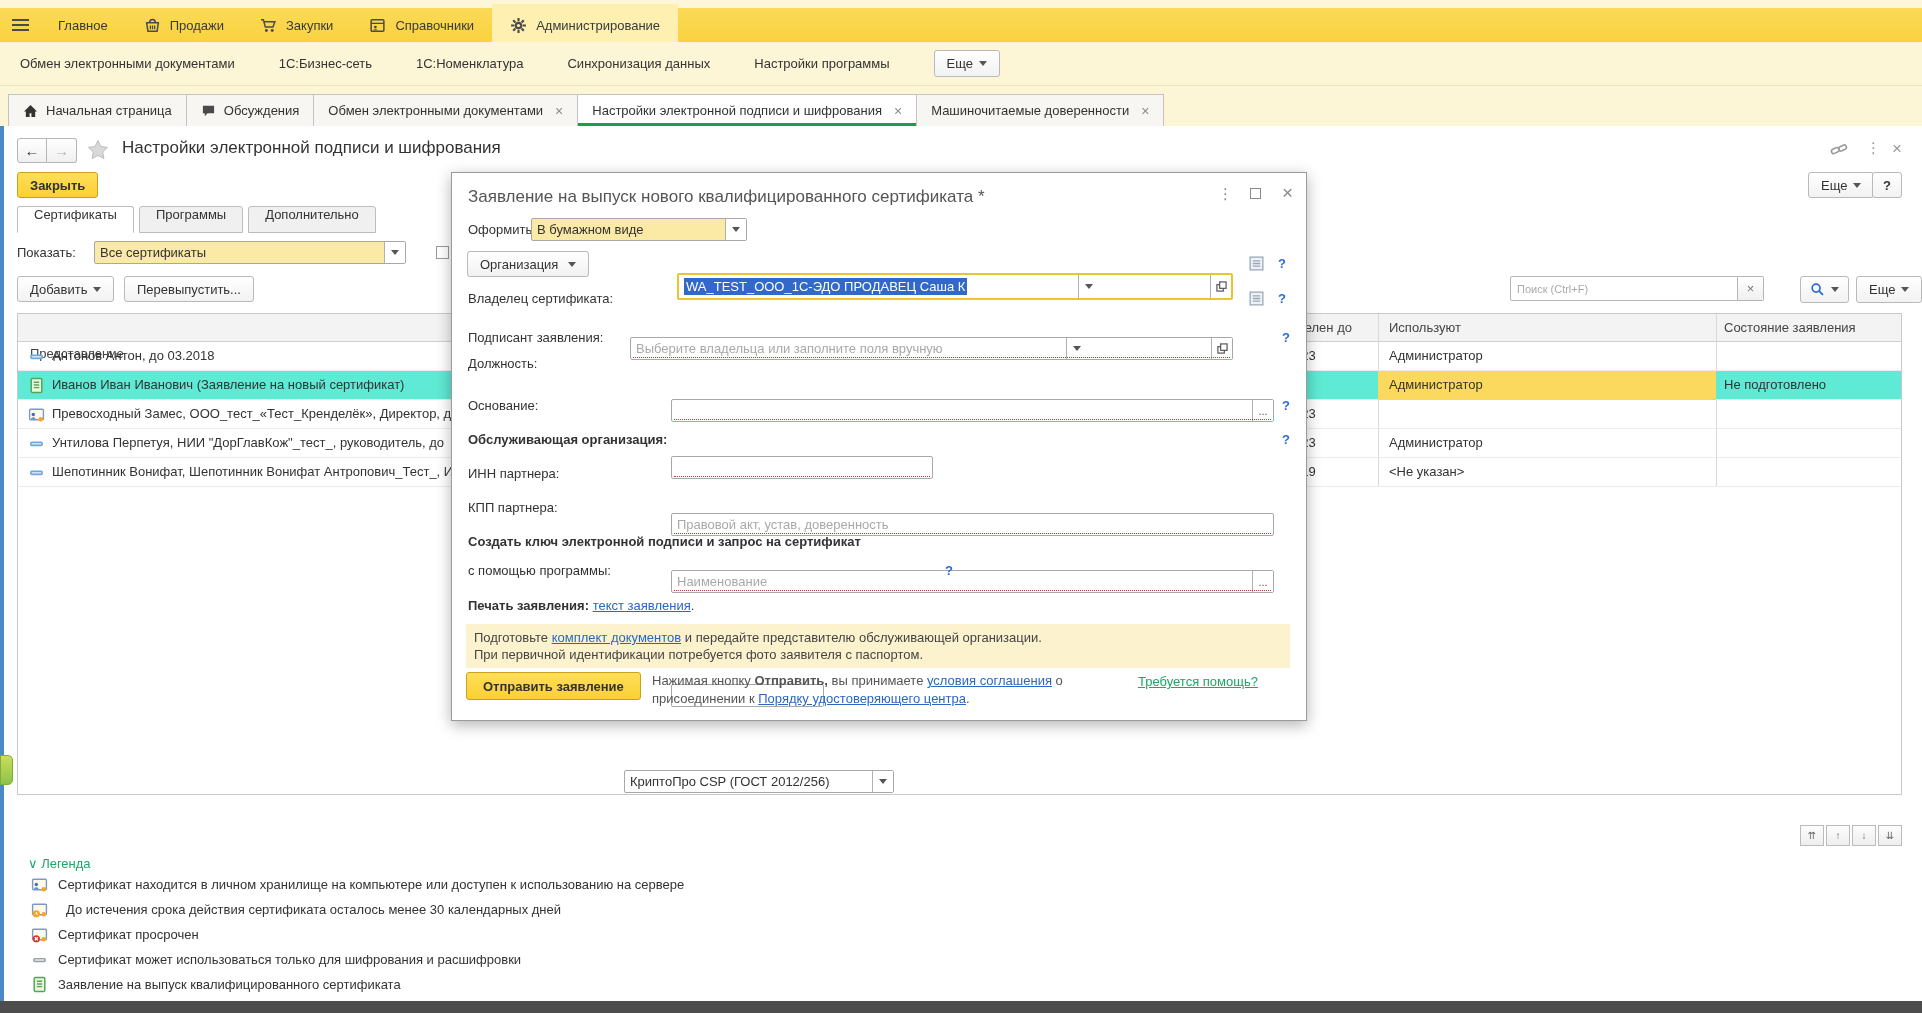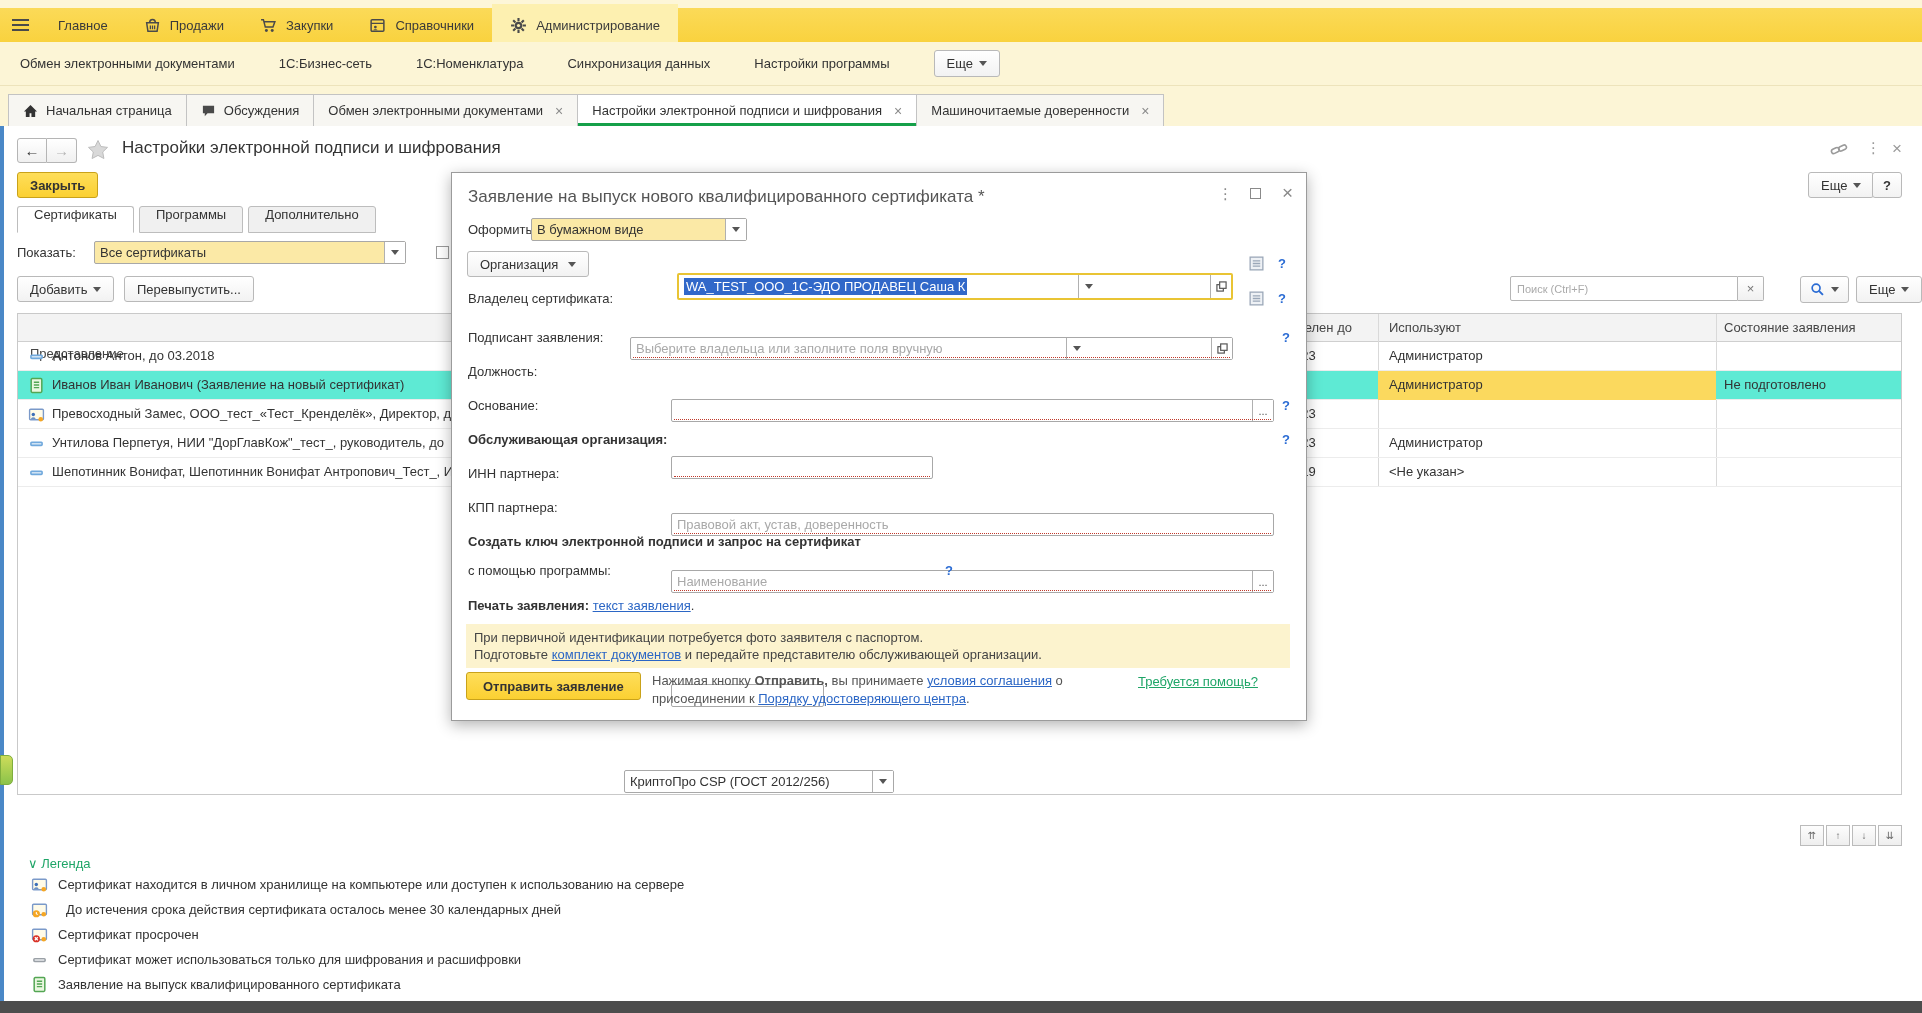--- a/index.html
+++ b/index.html
@@ -416,21 +416,21 @@
   <div class="abs help" style="left:826px; top:118px;">?</div>
 
   <div class="dlabel" style="top:157px;">Подписант заявления:</div>
   <div class="field reqline abs" style="left:219px; top:153px; width:603px;">
     <div class="inbtn" style="font-size:11px; color:#555;">
         <span>...</span>
       </div>
   </div>
   <div class="abs help" style="left:830px; top:157px;">?</div>
 
-  <div class="dlabel" style="top:191px;">Должность:</div>
+  <div class="dlabel" style="top:183px;">Должность:</div>
   <div class="field reqline abs" style="left:219px; top:187px; width:262px;"></div>
 
   <div class="dlabel" style="top:225px;">Основание:</div>
   <div class="field reqline abs" style="left:219px; top:221px; width:603px;">
     <span class="ph">Правовой акт, устав, доверенность</span>
   </div>
   <div class="abs help" style="left:830px; top:225px;">?</div>
 
   <div class="dlabel" style="top:259px; font-weight:bold;">Обслуживающая организация:</div>
   <div class="field reqline abs" style="left:219px; top:255px; width:603px;">
@@ -455,22 +455,22 @@
       </div>
   </div>
   <div class="abs help" style="left:493px; top:390px;">?</div>
 
   <div class="dlabel" style="top:425px;">
     <b>Печать заявления:</b>
     <span class="lnk">текст заявления</span><span>.</span>
   </div>
 
   <div class="info-box">
+    <div><span>Подготовьте </span><span class="lnk">комплект документов</span><span> и передайте представителю обслуживающей организации.</span></div>
     <div>При первичной идентификации потребуется фото заявителя с паспортом.</div>
-    <div><span>Подготовьте </span><span class="lnk">комплект документов</span><span> и передайте представителю обслуживающей организации.</span></div>
   </div>
 
   <div class="btn yellow abs" style="left:14px; top:499px; height:28px; padding:0 16px;">
       <span>Отправить заявление</span>
     </div>
   <div class="abs" style="left:200px; top:499px; width:480px; line-height:18px; color:#555;">
     <span>Нажимая кнопку </span><b>Отправить,</b><span> вы принимаете </span><span class="lnk">условия соглашения</span><span> о</span><br>
     <span>присоединении к </span><span class="lnk">Порядку удостоверяющего центра</span><span>.</span>
   </div>
   <div class="abs" style="left:686px; top:501px; color:#1ea567; text-decoration:underline; cursor:pointer;">Требуется помощь?</div>

